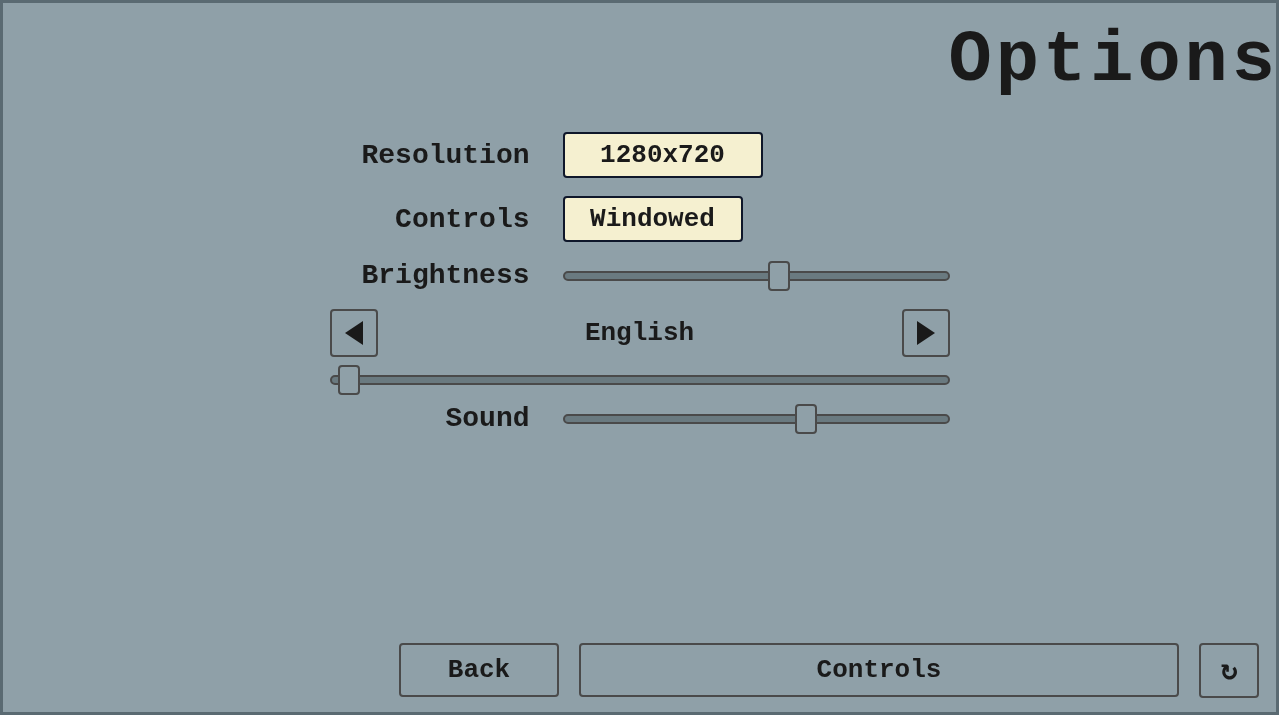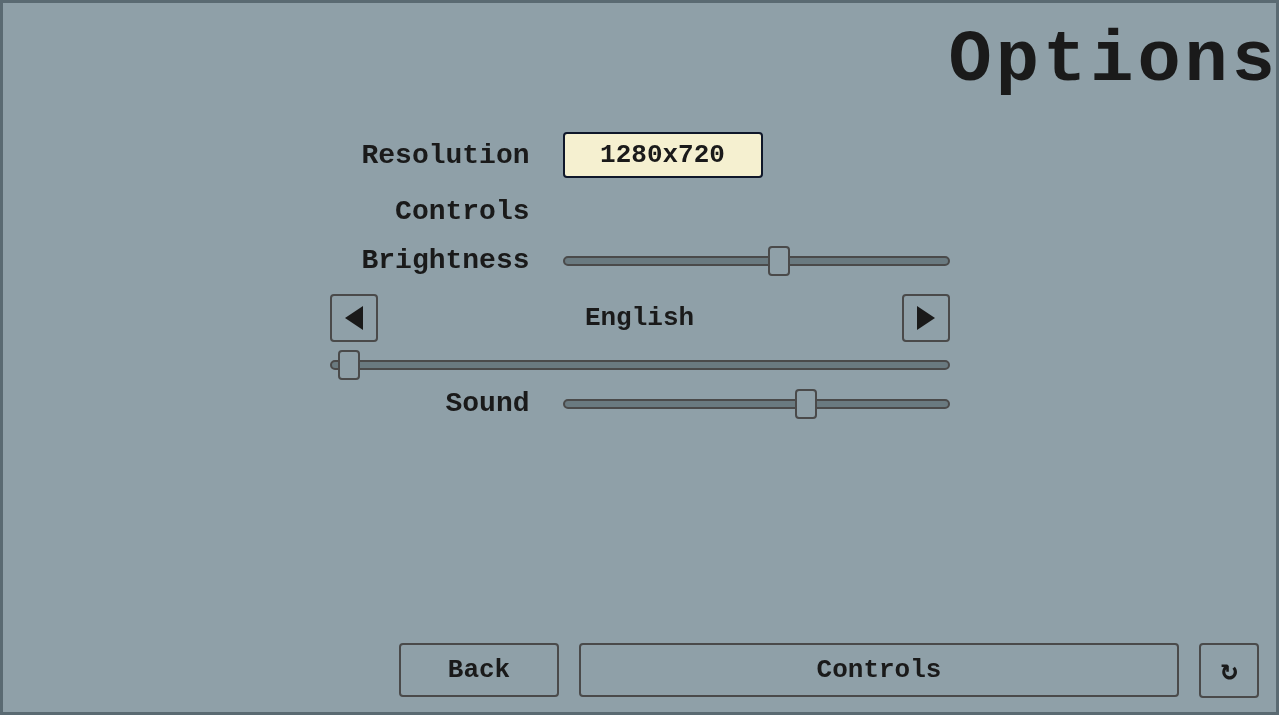--- a/index.html
+++ b/index.html
@@ -213,20 +213,23 @@
 
   <div class="option-row">
     <div class="option-label">Resolution</div>
     <div class="option-control">
       <div class="dropdown-box dropdown-box-wide">1280x720</div>
     </div>
   </div>
 
   <div class="option-row">
     <div class="option-label">Controls</div>
+    <div class="option-control">
+      <div class="dropdown-box">Windowed</div>
+    </div>
   </div>
 
   <div class="option-row">
     <div class="option-label">Brightness</div>
     <div class="option-control">
       <div class="slider-track">
         <div class="slider-thumb" style="left: calc(56% - 11px);"></div>
       </div>
     </div>
   </div>

